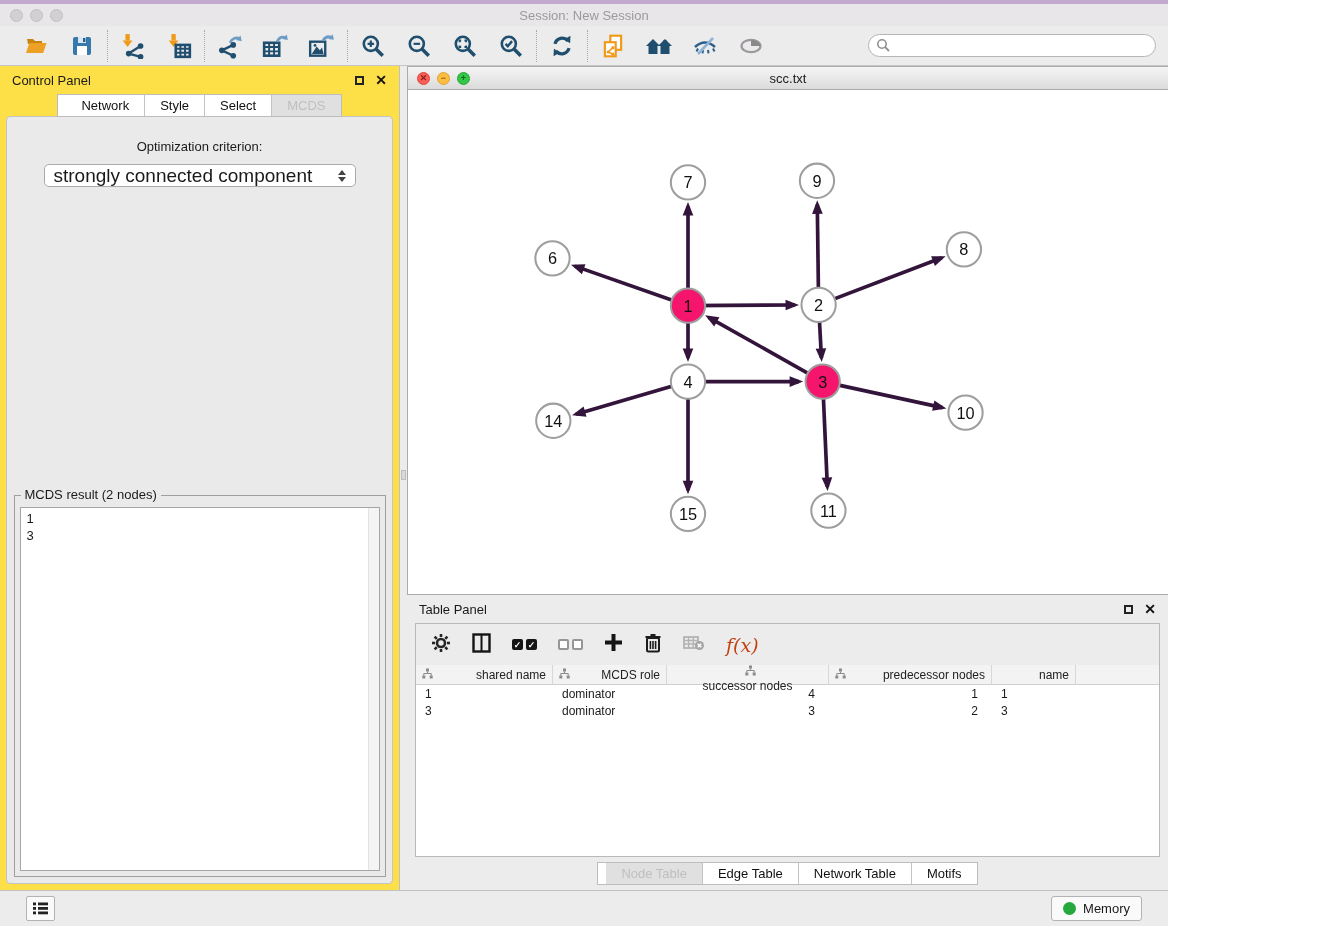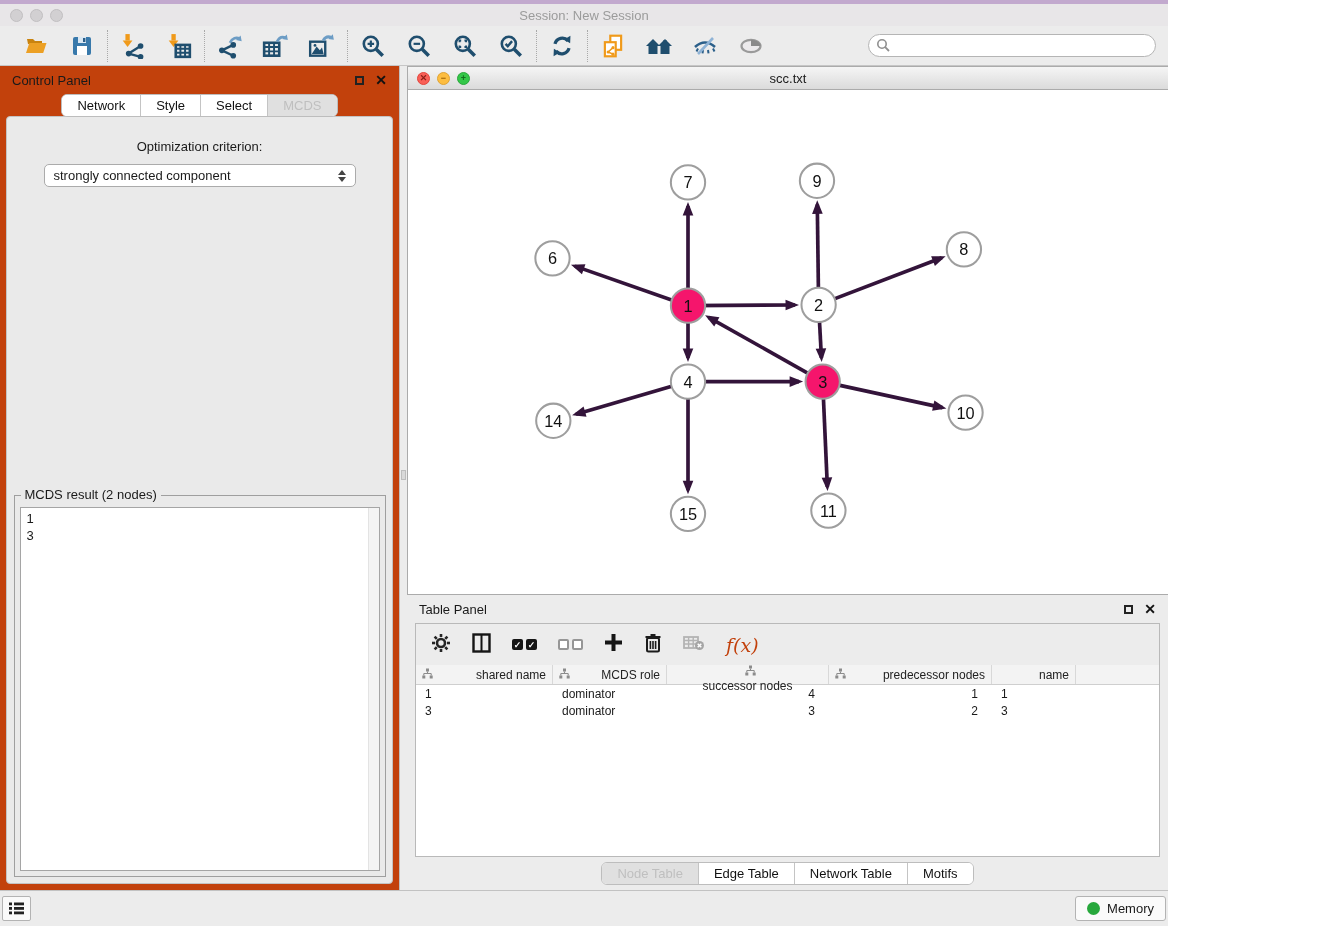--- a/index.html
+++ b/index.html
@@ -24,38 +24,38 @@
   .search-input { width:288px; height:23px; border:1px solid #b5b5b5; border-radius:12px;
                   background:#fff; padding:0 8px 0 26px; font-size:13px; outline:none;
                   font-family:"Liberation Sans",sans-serif; }
   .search-icon { position:absolute; left:8px; top:4px; }
 
   
   .main { display:flex; height:824px; }
 
   
   .control-panel { width:400px; border-right:1px solid #c0c0c0; display:flex;
-                   flex-direction:column; background:#c2410c; }
+                   flex-direction:column; background:#fde047; }
   .panel-header { height:28px; display:flex; align-items:center; padding:0 12px; flex:none; }
   .panel-title { font-size:13px; }
   .win-btns { margin-left:auto; display:flex; gap:11px; align-items:center; }
   .float-btn { width:9px; height:9px; border:2px solid #222; }
   .close-btn { font-size:14px; font-weight:bold; color:#111; line-height:1; }
 
   .cp-tabs { display:flex; justify-content:center; flex:none; position:relative; z-index:2; }
-  .tabgroup { display:flex; border:1px solid #bdbdbd; border-radius:6px; overflow:hidden; background:#fff; }
+  .tabgroup { display:flex; border:1px solid #bdbdbd; border-radius:0; overflow:hidden; background:#fff;padding-left:8px; }
   .tab { padding:3px 15px; font-size:13px; background:#fff; border-right:1px solid #c4c4c4; color:#111; white-space:nowrap; }
   .tab:last-child { border-right:none; }
   .tab.active { background:#e0e0e0; color:#bfbfbf; }
 
   .cp-content { flex:1; margin:-1px 6px 6px 6px; border:1px solid #c3c3c3; border-radius:4px;
                 background:#eaeaea; display:flex; flex-direction:column; align-items:center; }
   .opt-label { margin-top:22px; font-size:13px; }
   .select { margin-top:10px; width:312px; height:23px; background:#fff; border:1px solid #ababab;
-            border-radius:5px; display:flex; align-items:center; padding:0 9px; font-size:13px; }
+            border-radius:5px; display:flex; align-items:center; padding:0 9px; font-size:19px; }
   .updown { margin-left:auto; display:flex; flex-direction:column; gap:2px; }
   .tri-up { width:0; height:0; border-left:4px solid transparent; border-right:4px solid transparent; border-bottom:5px solid #444; }
   .tri-dn { width:0; height:0; border-left:4px solid transparent; border-right:4px solid transparent; border-top:5px solid #444; }
   .cp-buttons { margin-top:13px; display:flex; gap:14px; }
   .btn { height:23px; padding:0 17px; background:#fff; border:1px solid #ababab; border-radius:5px;
          font-size:13px; display:flex; align-items:center; }
   .cp-spacer { flex:1; }
   .result-box { width:372px; height:382px; border:1px solid #9f9f9f; position:relative;
                 margin-bottom:6px; background:#eaeaea; flex:none; }
   .result-legend { position:absolute; top:-9px; left:6px; background:#eaeaea; padding:0 4px; font-size:13px; }
@@ -95,21 +95,21 @@
                     font-size:12px; align-items:stretch; flex:none; }
   .col-cell { display:flex; align-items:center; border-right:1px solid #d8d8d8; padding-left:6px; }
   .col-label { flex:1; text-align:right; padding-right:6px; color:#222; }
   .tp-row { display:flex; height:17px; font-size:12px; align-items:center; flex:none; }
   .tp-cell { white-space:nowrap; overflow:hidden; }
   .tp-fill { flex:1; background:#fff; }
   .tp-tabs { height:33px; display:flex; align-items:center; justify-content:center; flex:none; }
 
   
   .status-bar { height:36px; border-top:1px solid #c2c2c2; display:flex; align-items:center;
-                padding:0 2px; background:#ececec; }
+                padding:0 26px; background:#ececec; }
   .sb-left-btn { width:29px; height:25px; border:1px solid #b3b3b3; background:#fafafa;
                  display:flex; align-items:center; justify-content:center; border-radius:2px; }
   .memory-btn { margin-left:auto; height:25px; border:1px solid #b3b3b3; background:#fafafa;
                 border-radius:3px; display:flex; align-items:center; gap:7px; padding:0 11px; font-size:13px; }
   .mem-dot { width:13px; height:13px; border-radius:50%; background:#27a83c; }
 
   .checkbox-pair { display:flex; gap:3px; }
   .cb-on { width:11px; height:11px; background:#151515; border-radius:2px; display:flex;
            align-items:center; justify-content:center; color:#fff; font-size:9px; font-weight:bold; }
   .cb-off { width:11px; height:11px; background:#fff; border:2px solid #969696; border-radius:2px; }

